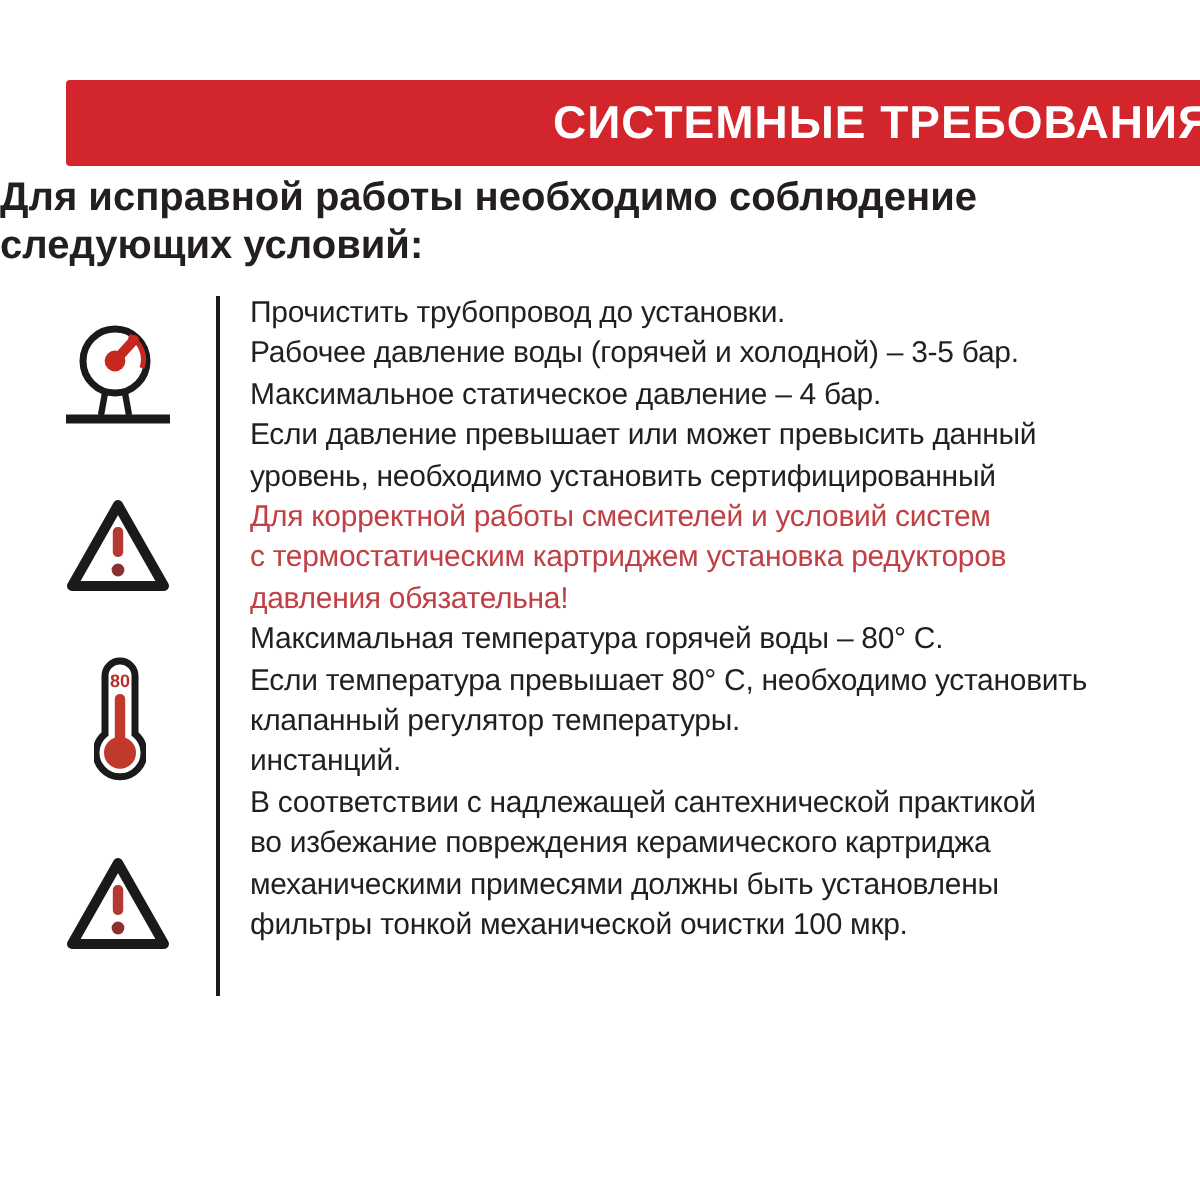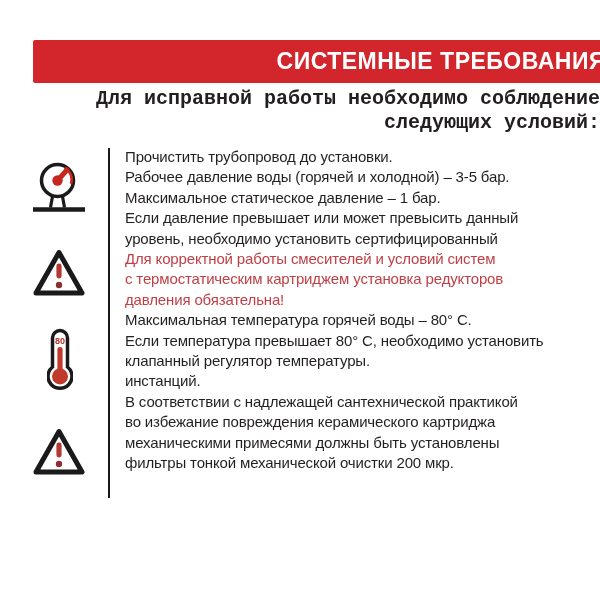--- a/index.html
+++ b/index.html
@@ -14,23 +14,22 @@
     position:absolute;left:33px;top:40px;width:573px;height:43px;
     background:var(--banner-red,#d2252c);
     display:flex;align-items:center;justify-content:flex-end;
     border-radius:2px;
   }
   .banner span{
     color:#ffffff;font-weight:bold;font-size:23px;letter-spacing:.5px;
   }
   .intro{
     position:absolute;left:0;top:87px;width:600px;
-    text-align:right;font-weight:bold;font-size:20px;line-height:24px;
+    text-align:left;font-weight:bold;font-size:20px;line-height:24px;
     color:var(--text-black,#262626);
-    font-family:Liberation Mono, monospace;
   }
   .divider{
     position:absolute;left:108px;top:148px;width:2px;height:350px;
     background:#1a1a1a;
   }
   .icon{position:absolute;}
   .icon-gauge{left:31px;top:160px;}
   .icon-warn-1{left:30px;top:247px;}
   .icon-thermo{left:47px;top:328px;}
   .icon-warn-2{left:30px;top:426px;}
@@ -91,30 +90,30 @@
     <path d="M29 5.5 L52 46 L6 46 Z" fill="#ffffff" stroke="#1a1a1a" stroke-width="5" stroke-linejoin="round"></path>
     <rect x="26.4" y="16.5" width="5.2" height="15" rx="2.4" fill="#b23a33"></rect>
     <circle cx="29" cy="38" r="3.2" fill="#8a3030"></circle>
   </svg>
 
   <div class="divider"></div>
 
   <div class="reqs">
       <div class="req-line">Прочистить трубопровод до установки.</div>
       <div class="req-line">Рабочее давление воды (горячей и холодной) – 3-5 бар.</div>
-      <div class="req-line">Максимальное статическое давление – 1 бар.</div>
+      <div class="req-line">Максимальное статическое давление – 4 бар.</div>
       <div class="req-line">Если давление превышает или может превысить данный</div>
       <div class="req-line">уровень, необходимо установить сертифицированный</div>
       <div class="req-line alert">Для корректной работы смесителей и условий систем</div>
       <div class="req-line alert">с термостатическим картриджем установка редукторов</div>
       <div class="req-line alert">давления обязательна!</div>
       <div class="req-line">Максимальная температура горячей воды – 80° C.</div>
       <div class="req-line">Если температура превышает 80° C, необходимо установить</div>
       <div class="req-line">клапанный регулятор температуры.</div>
       <div class="req-line">инстанций.</div>
       <div class="req-line">В соответствии с надлежащей сантехнической практикой</div>
       <div class="req-line">во избежание повреждения керамического картриджа</div>
       <div class="req-line">механическими примесями должны быть установлены</div>
-      <div class="req-line">фильтры тонкой механической очистки 200 мкр.</div>
+      <div class="req-line">фильтры тонкой механической очистки 100 мкр.</div>
     </div>
 
 
 </div>
 
 </body></html>

